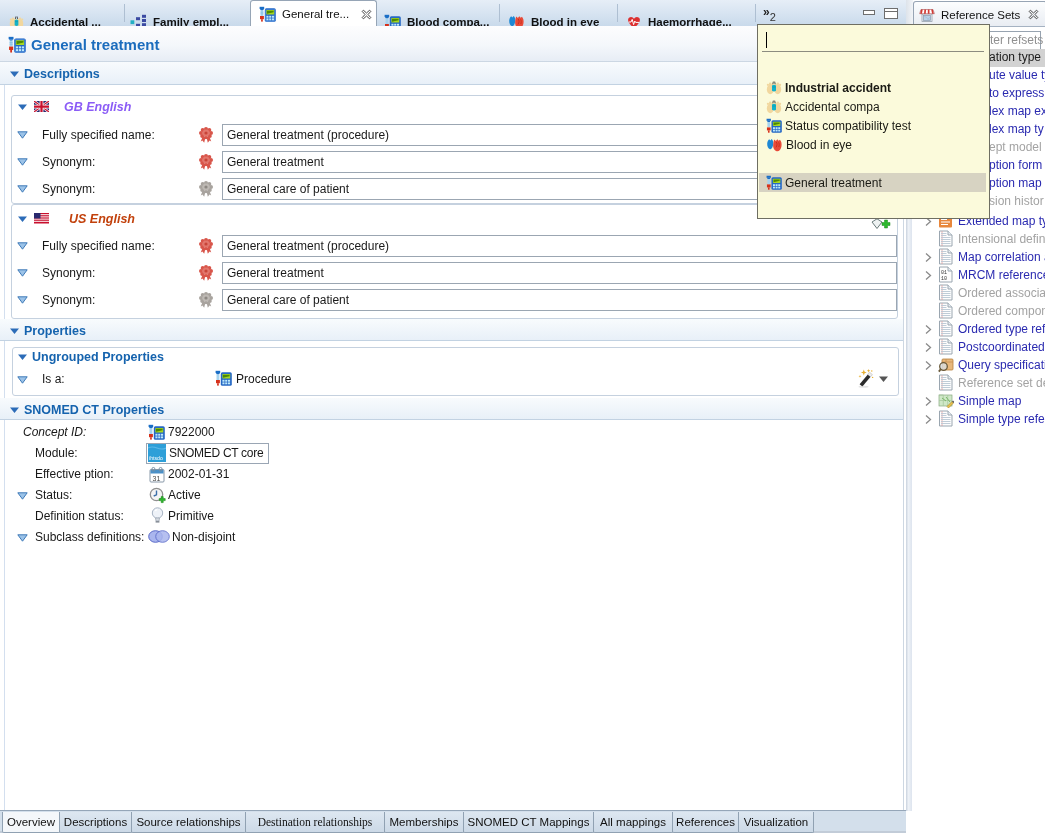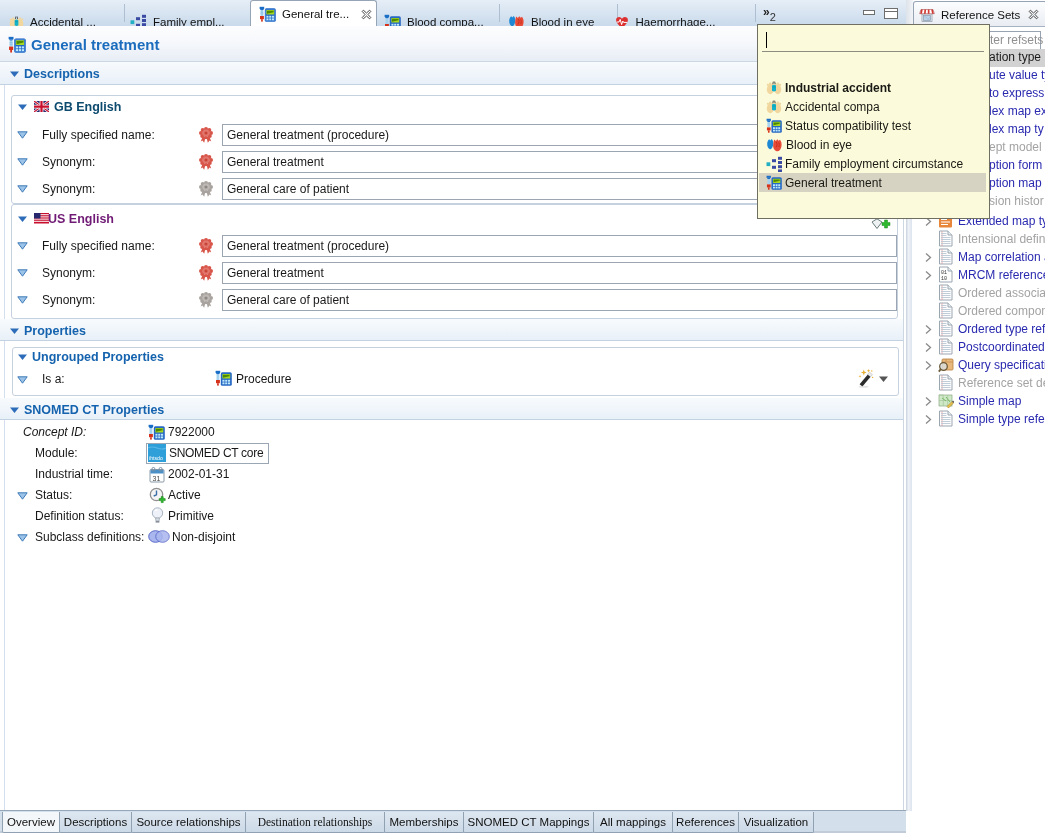--- a/index.html
+++ b/index.html
@@ -3,21 +3,21 @@
 <meta charset="utf-8">
 <style>
 html,body{margin:0;padding:0;}
 #root{position:relative;width:1045px;height:833px;background:#fff;overflow:hidden;
   font-family:"Liberation Sans",sans-serif;font-size:12px;color:#1a1a1a;}
 .abs{position:absolute;}
 .tabtxt{font-size:11.5px;color:#111;white-space:nowrap;}
 
 #topbar{left:0;top:0;width:906px;height:26px;
   background:linear-gradient(#e6eef7,#c9daeb);border-bottom:1px solid #9fb1c5;}
-.tab{position:absolute;top:1px;height:42px;display:flex;align-items:center;}
+.tab{position:absolute;top:1px;height:42px;display:flex;align-items:center;font-weight:bold;}
 .tabsep{position:absolute;top:4px;height:18px;width:1px;background:#aebfd2;}
 .activetab{position:absolute;top:0px;height:26px;background:#fff;
   border:1px solid #96a5b6;border-bottom:none;border-radius:3px 3px 0 0;display:flex;align-items:center;}
 
 .sectitle{font-weight:bold;color:#1563ae;font-size:12.5px;white-space:nowrap;}
 .panel{position:absolute;border:1px solid #c5d1df;border-radius:3px;background:#fff;}
 .lab{position:absolute;font-size:12px;color:#181818;white-space:nowrap;}
 .inp{position:absolute;border:1px solid #9ba6b2;background:#fff;font-size:12px;
   display:flex;align-items:center;padding-left:4px;white-space:nowrap;}
 .val{position:absolute;font-size:12px;color:#181818;white-space:nowrap;}
@@ -136,21 +136,21 @@
     <span style="margin-left:8px;">
         <svg width="17" height="16" viewBox="0 0 17 16">
           <path d="M3.2 2.2 L4.4 3.4 L5.6 2 C7 3 7.6 5 7.2 7.6 C6.8 10.4 5.6 12.6 4 12.2 C2.2 11.8 1 9.4 1.2 6.6 C1.35 4.4 2.1 3 3.2 2.2Z" fill="#1e88d4"></path>
           <path d="M8.4 2.6 L9.8 4 L11.4 2.2 L12.6 3.8 L14 2.8 C15.4 4.4 16 7 15.4 9.8 C14.8 12.8 12.8 14.8 10.6 14.2 C8.2 13.6 6.8 10.8 7.2 7.6 C7.5 5.2 7.7 3.6 8.4 2.6Z" fill="#e84a38"></path>
           <path d="M10.2 5 C11.4 6.2 11.2 8.6 10 10.4 M12.6 5.4 C13.4 6.6 13.4 8.4 12.8 10" stroke="#c22818" stroke-width="0.8" fill="none"></path>
         </svg>
       </span>
     <span class="tabtxt" style="margin-left:6px;">Blood in eye</span>
   </div>
   <div class="tabsep" style="left:617px;"></div>
-  <div class="tab" style="left:592px;width:137px;justify-content:center;">
+  <div class="tab" style="left:618px;width:137px;">
     <span style="margin-left:8px;">
         <svg width="16" height="16" viewBox="0 0 16 16">
           <path d="M8 14.2 C2.2 9.6 1 5.8 3 3.8 C4.9 2 7.2 3.2 8 4.8 C8.8 3.2 11.1 2 13 3.8 C15 5.8 13.8 9.6 8 14.2Z" fill="#dc3030"></path>
           <polyline points="2.8,8 5,8 6.2,5.4 7.6,10.6 8.8,7 9.6,8.4 13.2,8.4" stroke="#fff" stroke-width="1" fill="none"></polyline>
         </svg>
       </span>
     <span class="tabtxt" style="margin-left:6px;">Haemorrhage...</span>
   </div>
   <div class="tabsep" style="left:755px;"></div>
   <div class="abs" style="left:763px;top:5px;font-weight:bold;font-size:12px;color:#222;">»<span style="font-weight:normal;font-size:11px;position:relative;top:5px;color:#333;">2</span></div>
@@ -231,21 +231,21 @@
     </div>
   <div class="abs" style="left:34px;top:101px;">
       <svg width="15" height="11" viewBox="0 0 30 22">
         <rect width="30" height="22" fill="#28286e"></rect>
         <path d="M0 0 L30 22 M30 0 L0 22" stroke="#fff" stroke-width="5"></path>
         <path d="M0 0 L30 22 M30 0 L0 22" stroke="#c8102e" stroke-width="2.4"></path>
         <path d="M15 0 V22 M0 11 H30" stroke="#fff" stroke-width="7.5"></path>
         <path d="M15 0 V22 M0 11 H30" stroke="#c8102e" stroke-width="4.5"></path>
       </svg>
     </div>
-  <div class="abs sectitle" style="left:54px;top:100px;color:#0c4a6e;">GB English</div>
+  <div class="abs sectitle" style="left:64px;top:100px;color:#8b5cf6;font-style:italic;">GB English</div>
 
   <div class="abs" style="left:17px;top:131px;">
       <svg width="11" height="8" viewBox="0 0 11 8">
         <polygon points="0.8,0.8 10.2,0.8 5.5,7.2" fill="#9cc3e8" stroke="#3f7ab8" stroke-width="1"></polygon>
       </svg>
     </div>
   <div class="lab" style="left:42px;top:128px;">Fully specified name:</div>
   <div class="abs" style="left:199px;top:126px;">
       <svg width="14" height="18" viewBox="0 0 14 18">
         <g fill="#d8554a">
@@ -331,21 +331,21 @@
           <rect y="0" width="30" height="2.4"></rect>
           <rect y="4.4" width="30" height="2.4"></rect>
           <rect y="8.8" width="30" height="2.4"></rect>
           <rect y="13.2" width="30" height="2.4"></rect>
           <rect y="17.6" width="30" height="2.4"></rect>
           <rect y="21" width="30" height="1"></rect>
         </g>
         <rect width="13" height="11" fill="#28286e"></rect>
       </svg>
     </div>
-  <div class="abs sectitle" style="left:48px;top:212px;color:#701a75;">US English</div>
+  <div class="abs sectitle" style="left:69px;top:212px;color:#c2410c;font-style:italic;">US English</div>
   <div class="abs" style="left:871px;top:218px;">
       <svg width="20" height="12" viewBox="0 0 20 12">
         <polygon points="1,4 6,0.8 11,4 6,10.5" fill="#eef2f2" stroke="#6a7a7a" stroke-width="1"></polygon>
         <path d="M13.5 2 h3 v2.5 h2.5 v3 h-2.5 v2.5 h-3 v-2.5 h-2.5 v-3 h2.5Z" fill="#2db82d" stroke="#1d8a1d" stroke-width="0.5"></path>
       </svg>
     </div>
 
   <div class="abs" style="left:17px;top:242px;">
       <svg width="11" height="8" viewBox="0 0 11 8">
         <polygon points="0.8,0.8 10.2,0.8 5.5,7.2" fill="#9cc3e8" stroke="#3f7ab8" stroke-width="1"></polygon>
@@ -521,21 +521,21 @@
   <div class="abs" style="left:146px;top:443px;width:121px;height:19px;border:1px solid #9aa6b4;background:#fff;"></div>
   <div class="abs" style="left:148px;top:444px;">
       <svg width="18" height="18" viewBox="0 0 18 18">
         <rect width="18" height="18" fill="#2e9fd8"></rect>
         <path d="M0 4 q4 -2 9 0 q5 2 9 0" stroke="#5cb8e8" stroke-width="1.2" fill="none"></path>
         <text x="1" y="16" font-size="5.2" fill="#fff" font-family="Liberation Sans">ihtsdo</text>
       </svg>
     </div>
   <div class="val" style="left:169px;top:446px;letter-spacing:-0.3px;">SNOMED CT core</div>
 
-  <div class="lab" style="left:35px;top:467px;">Industrial time:</div>
+  <div class="lab" style="left:35px;top:467px;">Effective ption:</div>
   <div class="abs" style="left:149px;top:466px;">
       <svg width="16" height="17" viewBox="0 0 16 17">
         <rect x="1" y="3.5" width="14" height="12.5" rx="1" fill="#fff" stroke="#8898a8" stroke-width="1"></rect>
         <rect x="1.5" y="4" width="13" height="3.5" fill="#4a90c8"></rect>
         <rect x="3" y="1.5" width="2.8" height="3.6" rx="1.3" fill="none" stroke="#7890a4" stroke-width="1"></rect>
         <rect x="10.2" y="1.5" width="2.8" height="3.6" rx="1.3" fill="none" stroke="#7890a4" stroke-width="1"></rect>
         <text x="3.6" y="14.5" font-size="7" fill="#444" font-family="Liberation Sans">31</text>
       </svg>
     </div>
   <div class="val" style="left:168px;top:467px;">2002-01-31</div>
@@ -862,34 +862,20 @@
     <div class="prow" style="top:110px;">
       <span style="margin-left:7px;">
           <svg width="17" height="16" viewBox="0 0 17 16">
             <path d="M3.2 2.2 L4.4 3.4 L5.6 2 C7 3 7.6 5 7.2 7.6 C6.8 10.4 5.6 12.6 4 12.2 C2.2 11.8 1 9.4 1.2 6.6 C1.35 4.4 2.1 3 3.2 2.2Z" fill="#1e88d4"></path>
             <path d="M8.4 2.6 L9.8 4 L11.4 2.2 L12.6 3.8 L14 2.8 C15.4 4.4 16 7 15.4 9.8 C14.8 12.8 12.8 14.8 10.6 14.2 C8.2 13.6 6.8 10.8 7.2 7.6 C7.5 5.2 7.7 3.6 8.4 2.6Z" fill="#e84a38"></path>
             <path d="M10.2 5 C11.4 6.2 11.2 8.6 10 10.4 M12.6 5.4 C13.4 6.6 13.4 8.4 12.8 10" stroke="#c22818" stroke-width="0.8" fill="none"></path>
           </svg>
         </span>
       <span class="ptxt">Blood in eye</span>
     </div>
-    <div class="prow" style="top:129px;">
-      <span style="margin-left:7px;">
-          <svg width="16" height="16" viewBox="0 0 16 16">
-            <rect x="0.5" y="6.3" width="3.8" height="3.8" fill="#23b0c4"></rect>
-            <rect x="6" y="3.2" width="4" height="3" fill="#3b4aa2"></rect>
-            <rect x="6" y="9.8" width="4" height="3" fill="#3b4aa2"></rect>
-            <rect x="12" y="0.8" width="4" height="3" fill="#3b4aa2"></rect>
-            <rect x="12" y="5" width="4" height="3" fill="#3b4aa2"></rect>
-            <rect x="12" y="9.2" width="4" height="3" fill="#3b4aa2"></rect>
-            <rect x="12" y="13.4" width="4" height="3" fill="#3b4aa2"></rect>
-          </svg>
-        </span>
-      <span class="ptxt">Family employment circumstance</span>
-    </div>
     <div class="prow" style="top:148px;background:#d7d3c2;">
       <span style="margin-left:7px;">
           <svg width="16" height="16" viewBox="0 0 17 17">
             <rect x="0.6" y="0.8" width="4.6" height="2.2" fill="#1a6ec6"></rect>
             <polygon points="0.9,3 5,3 3.9,4.4 2,4.4" fill="#1a6ec6"></polygon>
             <rect x="1.5" y="4.4" width="2.9" height="5.6" fill="#a6d3ef"></rect>
             <rect x="1" y="10" width="3.9" height="3.2" fill="#d6311b"></rect>
             <rect x="2.1" y="13.2" width="1.7" height="2.4" fill="#d6311b"></rect>
             <rect x="5.8" y="2.3" width="11" height="13.5" rx="1.6" fill="#2567c4"></rect>
             <rect x="7.4" y="4" width="7.8" height="4.6" rx="0.6" fill="#a8d820"></rect>

